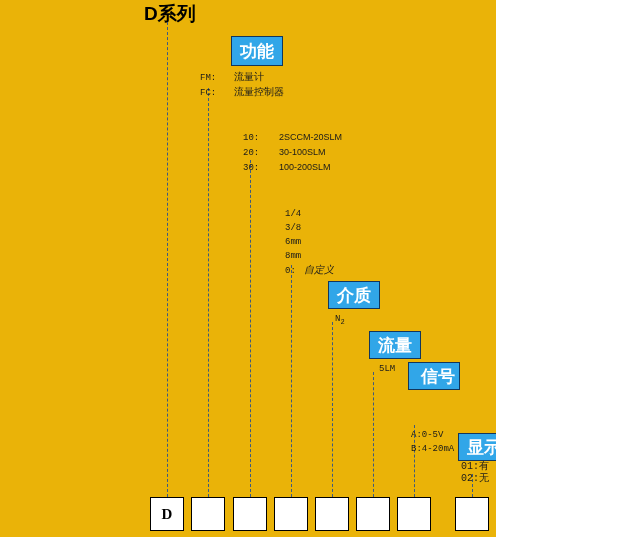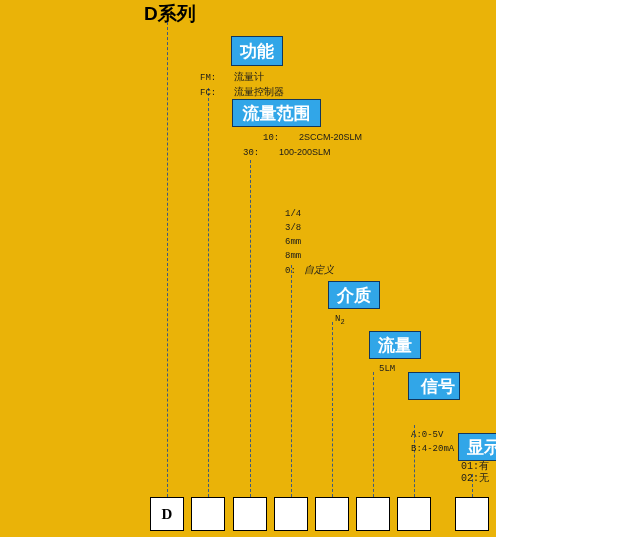--- a/index.html
+++ b/index.html
@@ -116,26 +116,26 @@
   </div>
   <div class="optlist" style="left:200px; top:70px;">
     <span class="optrow">
       <span class="optcode" style="width:34px;">FM:</span><span class="optdesc">流量计</span>
     </span>
     <span class="optrow">
       <span class="optcode" style="width:34px;">FC:</span><span class="optdesc">流量控制器</span>
     </span>
   </div>
 
-  <div class="bluebox" style="left:232px; top:99px; width:89px; height:28px;">
-    <span>流量范围</span>
-  </div>
   <div class="optlist" style="left:243px; top:130px;">
     <span class="optrow">
-      <span class="optcode" style="width:36px;margin-left:20px;">10:</span><span class="optmono">2SCCM-20SLM</span>
+      <span class="optcode" style="width:36px;">10:</span><span class="optmono">2SCCM-20SLM</span>
+    </span>
+    <span class="optrow">
+      <span class="optcode" style="width:36px;">20:</span><span class="optmono">30-100SLM</span>
     </span>
     <span class="optrow">
       <span class="optcode" style="width:36px;">30:</span><span class="optmono">100-200SLM</span>
     </span>
   </div>
 
   <div class="optlist" style="left:285px; top:207px;">
     <span class="optrow">
       <span class="optcode">1/4</span>
     </span>
@@ -164,21 +164,21 @@
 
   <div class="bluebox" style="left:369px; top:331px; width:52px; height:28px;">
     <span>流量</span>
   </div>
   <div class="optlist" style="left:379px; top:362px;">
     <span class="optrow">
       <span class="optcode">5LM</span>
     </span>
   </div>
 
-  <div class="bluebox" style="left:408px; top:372px; width:52px; height:28px;padding-left:8px;">
+  <div class="bluebox" style="left:408px; top:362px; width:52px; height:28px;padding-left:8px;">
     <span>信号</span>
   </div>
   <div class="optlist" style="left:411px; top:428px;text-decoration:underline;">
     <span class="optrow">
       <span class="optcode">A:0-5V</span>
     </span>
     <span class="optrow">
       <span class="optcode">B:4-20mA</span>
     </span>
   </div>

